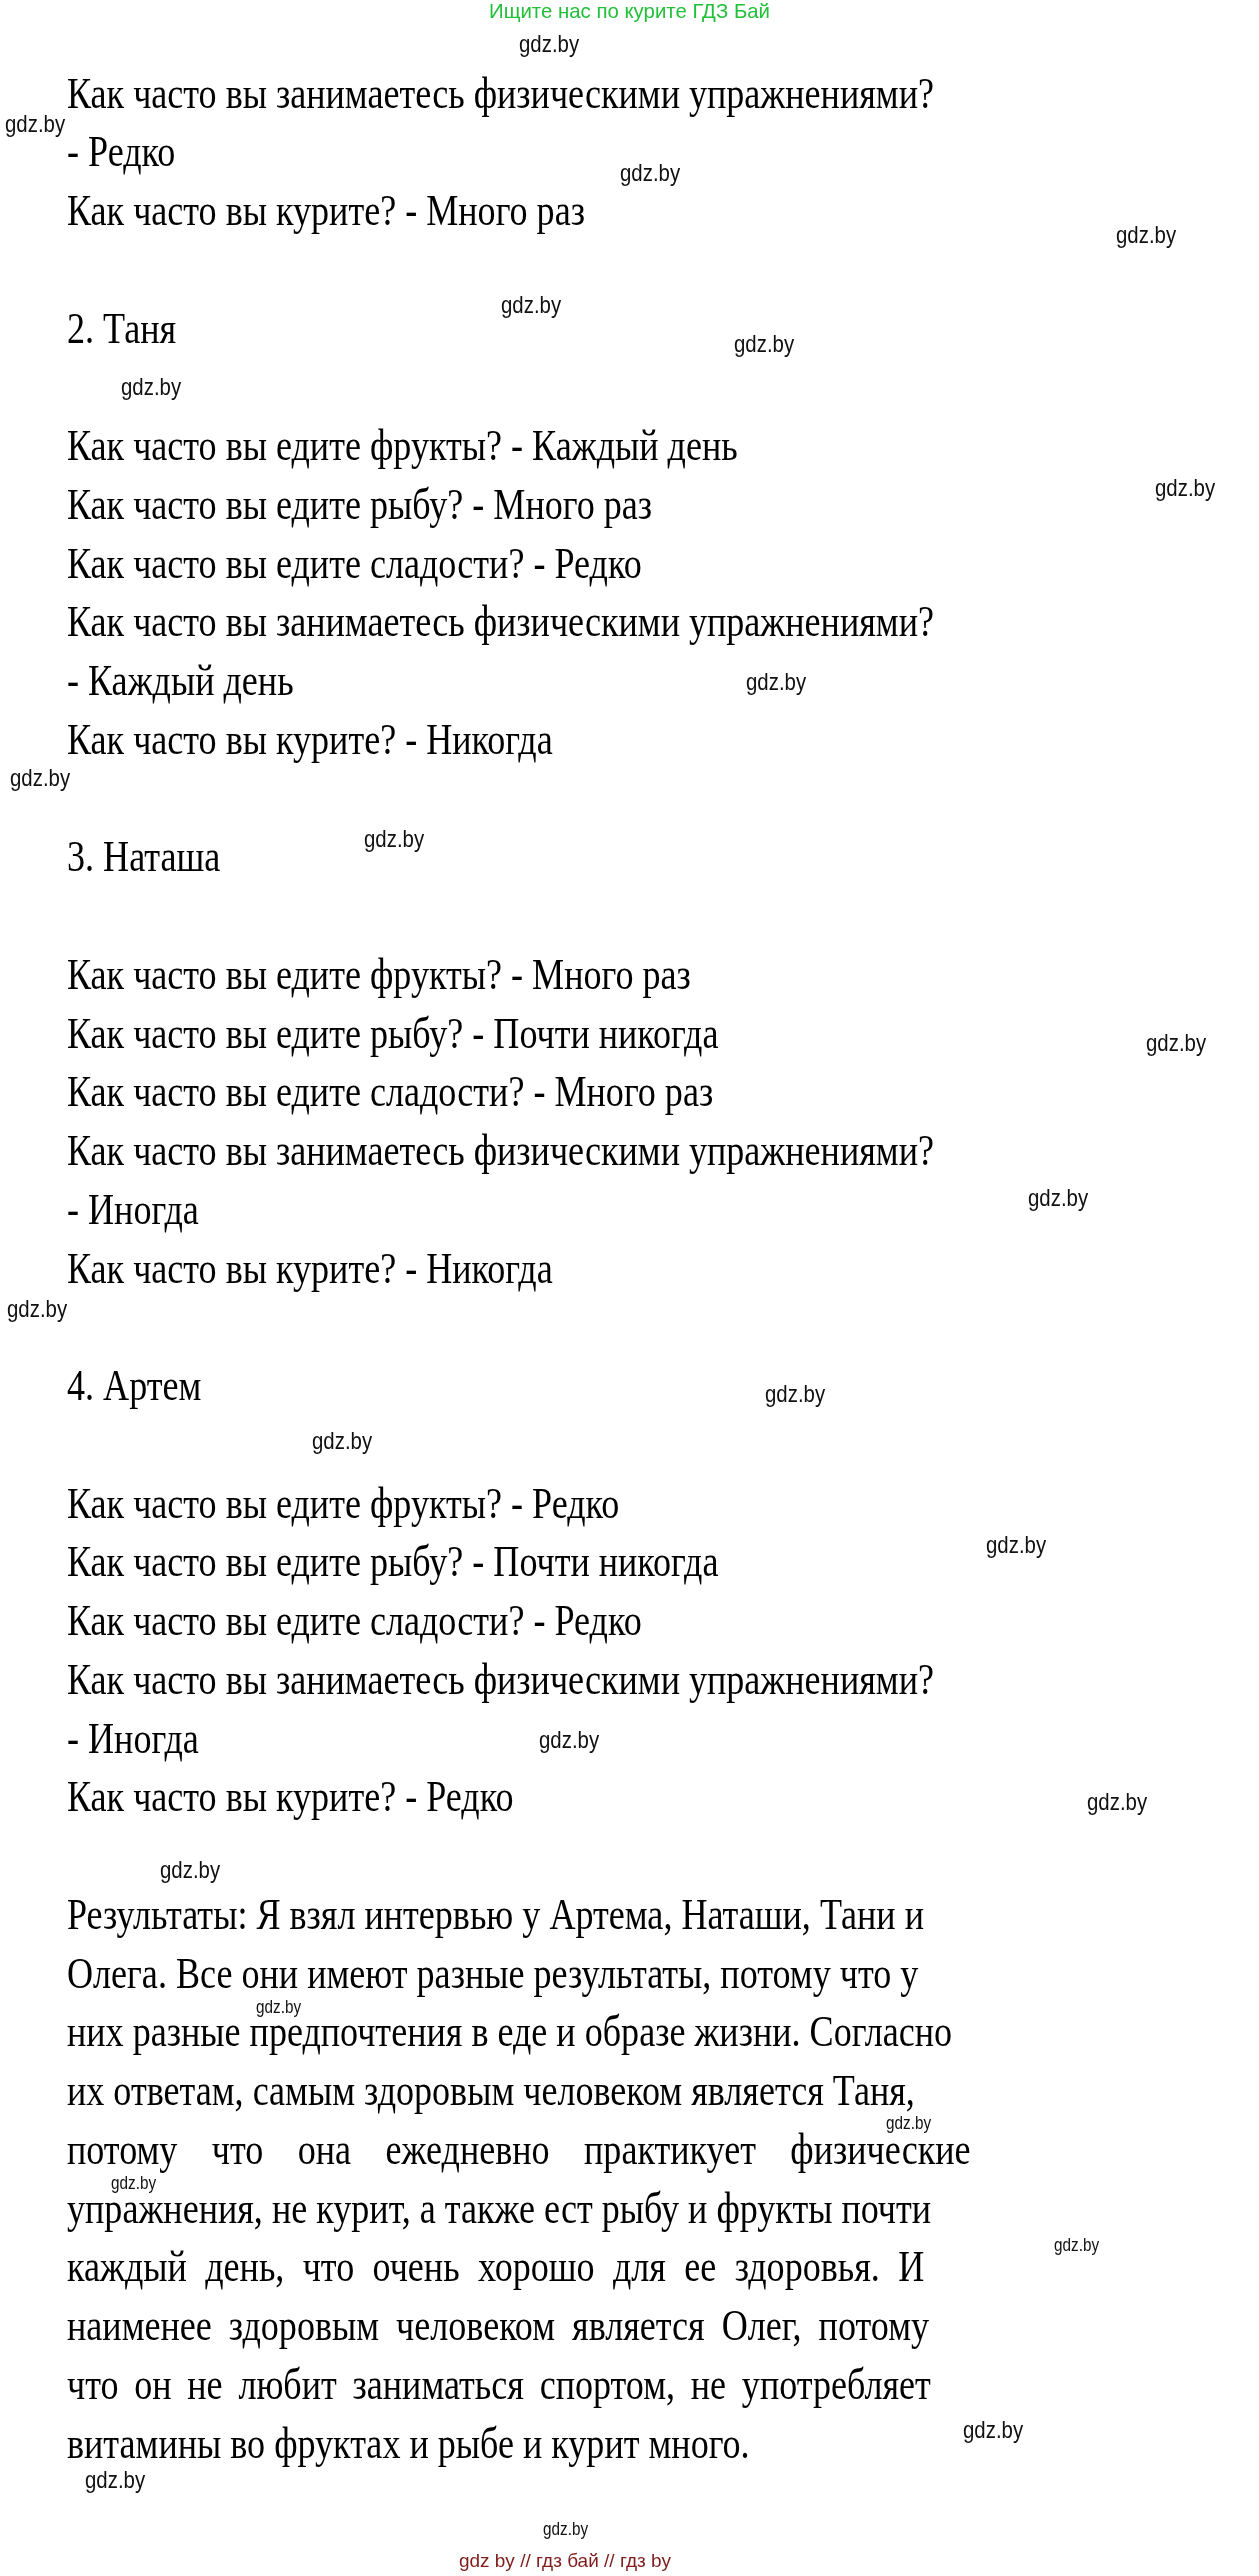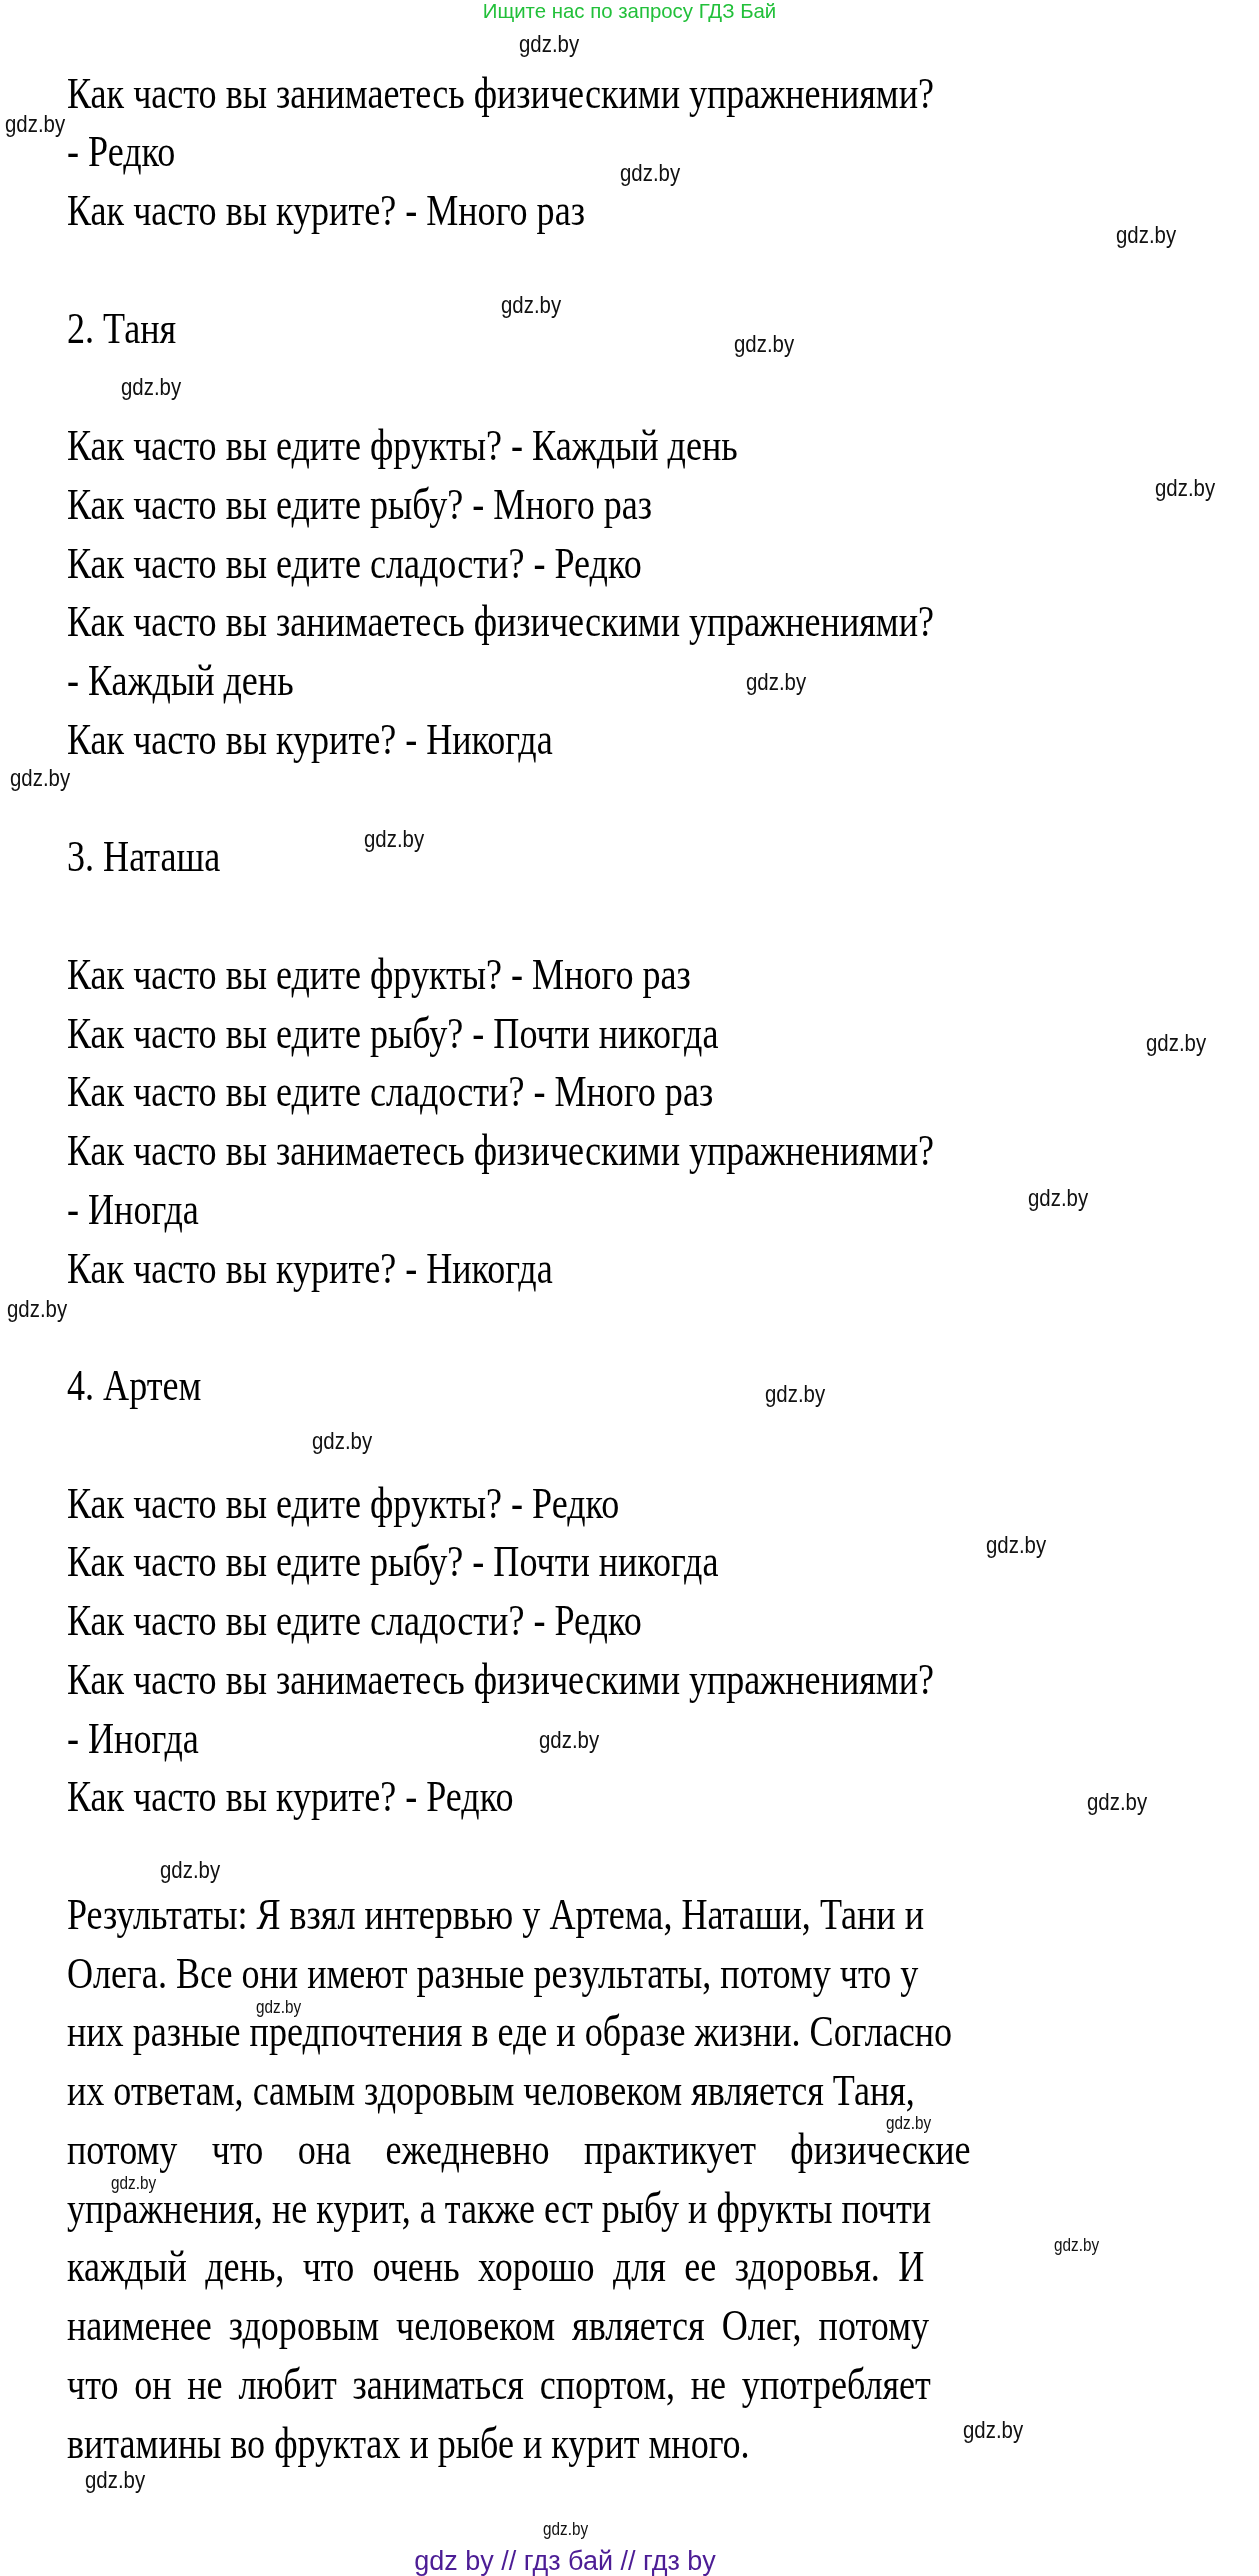--- a/index.html
+++ b/index.html
@@ -1,30 +1,30 @@
 <!DOCTYPE html>
 <html style="font-size:13px"><head>
 <meta charset="utf-8">
 <style>
   html, body { margin:0; padding:0; background:#ffffff; }
   body { width:1259px; height:2576px; position:relative; overflow:hidden; }
   .hdr { position:absolute; left:0; width:1259px; top:0; text-align:center;
          font-family:"Liberation Sans", sans-serif; font-size:20.4px; color:#22c03a; line-height:23px; }
   .ftr { position:absolute; left:0; width:1130px; top:2549px; text-align:center;
-         font-family:"Liberation Sans", sans-serif; font-size:27px; color:#4c1d95; line-height:24.5px; }
+         font-family:"Liberation Sans", sans-serif; font-size:19px; color:#7f1d1d; line-height:24.5px; }
   .ln { position:absolute; left:67px; font-family:"Liberation Serif", serif; font-size:44px;
         color:#000; white-space:nowrap; line-height:49px; transform-origin:left top; transform:scaleX(0.82); }
   .wm { position:absolute; font-family:"Liberation Sans", sans-serif; font-size:24px; color:#111;
         line-height:26px; transform-origin:left top; transform:scaleX(0.85); }
   .wm.sm { font-size:18px; }
 </style>
 </head>
 <body>
 
-<div class="hdr">Ищите нас по запросу ГДЗ Бай</div>
+<div class="hdr">Ищите нас по курите ГДЗ Бай</div>
 
 <div class="ln" style="top:69px">Как часто вы занимаетесь физическими упражнениями?</div>
 <div class="ln" style="top:127px">- Редко</div>
 <div class="ln" style="top:186px">Как часто вы курите? - Много раз</div>
 
 <div class="ln" style="top:304px">2. Таня</div>
 <div class="ln" style="top:421px">Как часто вы едите фрукты? - Каждый день</div>
 <div class="ln" style="top:480px">Как часто вы едите рыбу? - Много раз</div>
 <div class="ln" style="top:539px">Как часто вы едите сладости? - Редко</div>
 <div class="ln" style="top:597px">Как часто вы занимаетесь физическими упражнениями?</div>

